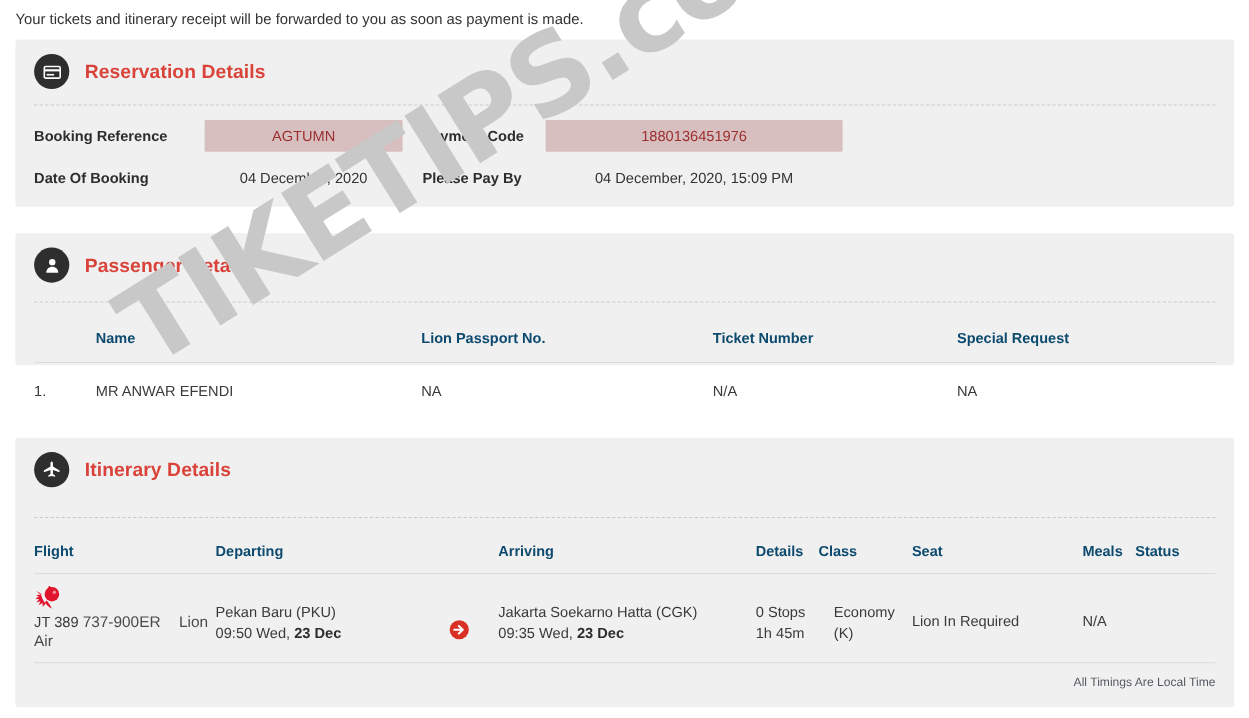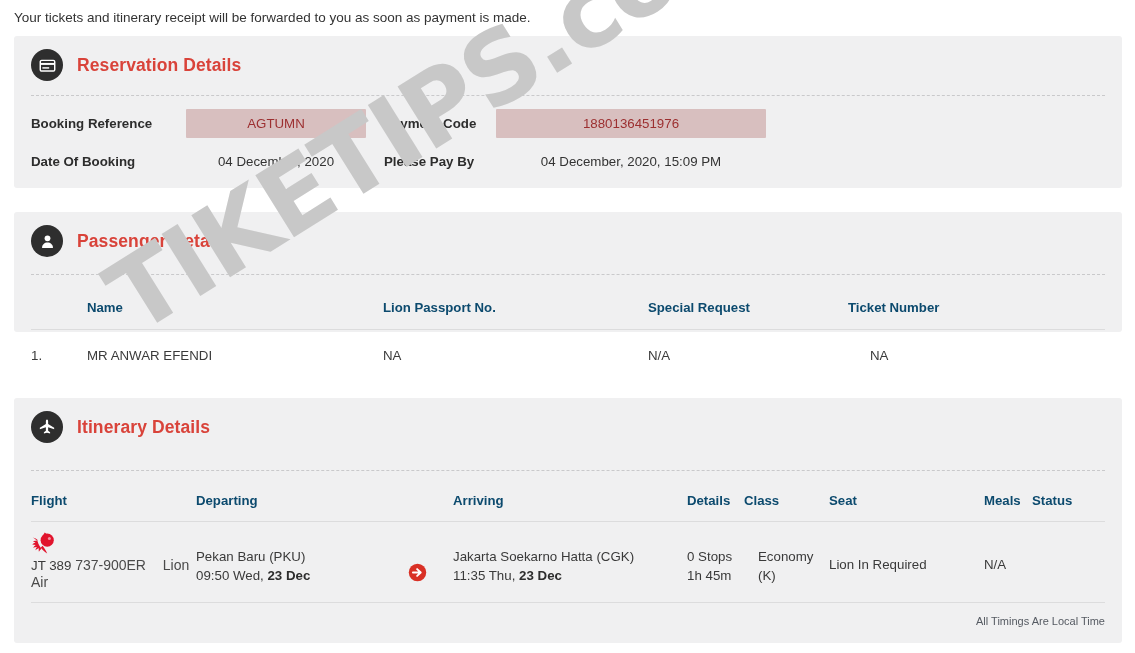--- a/index.html
+++ b/index.html
@@ -218,22 +218,22 @@
       <span class="panel-title">Passenger Details</span>
     </div>
 
     <div class="dashed" style="top:62px;"></div>
 
     <div class="tbl pcols" style="top:88px;">
       <div class="trow">
         <span class="th c-idx"></span>
         <span class="th c-name">Name</span>
         <span class="th c-pass">Lion Passport No.</span>
+        <span class="th c-tkt">Ticket Number</span>
         <span class="th c-req">Special Request</span>
-        <span class="th c-tkt">Ticket Number</span>
       </div>
     </div>
 
     <div class="solidrule" style="top:117px;"></div>
 
     <div class="tbl pcols" style="top:136px;">
       <div class="trow">
         <span class="td c-idx">1.</span>
         <span class="td c-name">MR ANWAR EFENDI</span>
         <span class="td c-pass">NA</span>
@@ -303,21 +303,21 @@
         <span class="td c-arrow" style="padding-top:18px;">
           <svg class="arrow-icon" viewBox="0 0 20 20">
             <circle cx="10" cy="10" r="9.2" fill="#d93025"></circle>
             <path d="M5.2 10h8M9.6 6.4l3.8 3.6-3.8 3.6" fill="none" stroke="#fff" stroke-width="2" stroke-linecap="round" stroke-linejoin="round"></path>
           </svg>
         </span>
 
         <span class="td c-arr" style="padding-top:18px;">
           <span class="stop-line" style="display:block;">Jakarta Soekarno Hatta (CGK)</span>
           <span class="stop-line" style="display:block;">
-            <span>11:35 Thu,</span>
+            <span>09:35 Wed,</span>
             <span class="bold-date">23 Dec</span>
           </span>
         </span>
 
         <span class="td c-det" style="padding-top:18px;">
           <span class="stop-line" style="display:block;white-space:nowrap;">0 Stops</span>
           <span class="stop-line" style="display:block;white-space:nowrap;">1h 45m</span>
         </span>
 
         <span class="td c-cls" style="padding-top:18px;padding-left:14px;">

